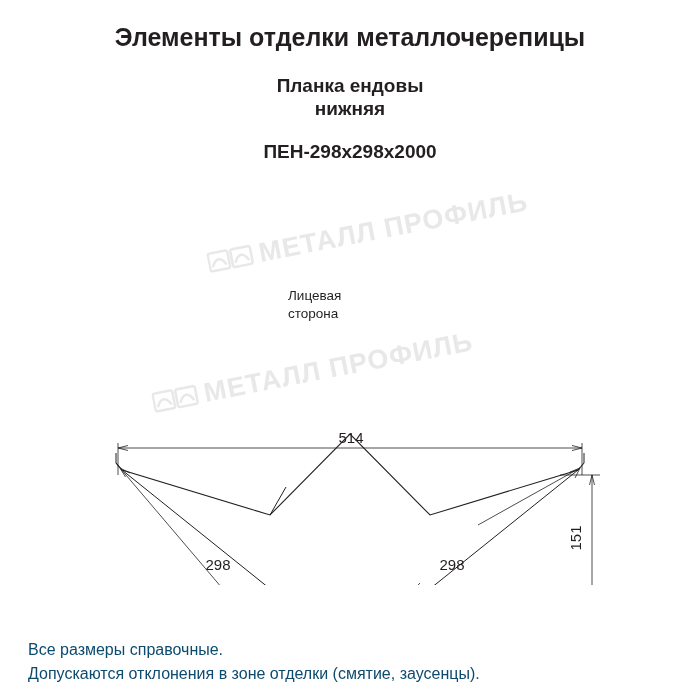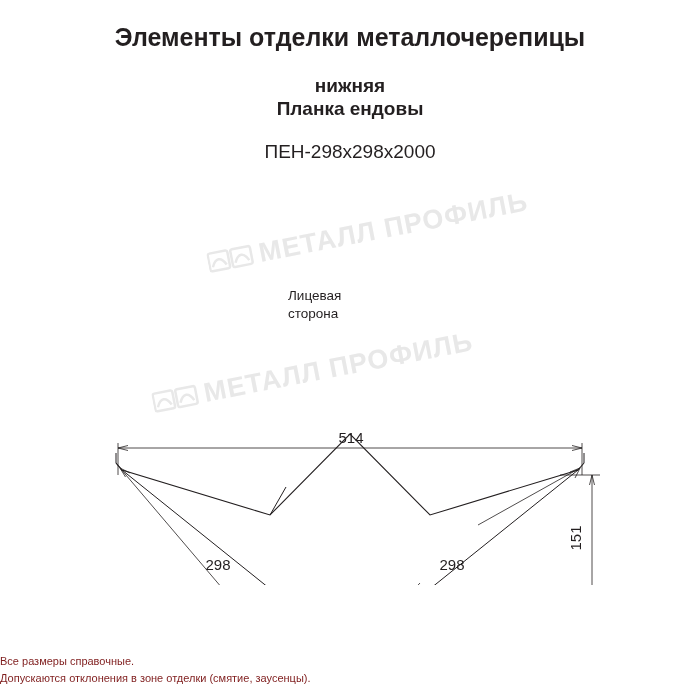--- a/index.html
+++ b/index.html
@@ -35,42 +35,42 @@
     font-size: 19px;
     font-weight: bold;
     margin: 0;
     line-height: 1.25;
   }
   .sub-title-block {
     margin-top: 22px;
   }
   .code-title {
     font-size: 19px;
-    font-weight: normal;
+    font-weight: bold;
     margin: 3px;
     margin-top: 20px;
     text-align: center;
   }
   .drawing-wrap {
     position: absolute;
     left: 0;
     top: 185px;
     width: 700px;
     height: 400px;
   }
   .drawing-wrap svg {
     display: block;
   }
   .footer {
     position: absolute;
-    left: 0;
+    left: 28px;
     bottom: 14px;
-    font-size: 11px;
+    font-size: 16px;
     line-height: 1.5;
-    color: #7f1d1d;
+    color: #0c4a6e;
   }
   .footer div {
     white-space: nowrap;
   }
   .wm {
     position: absolute;
     font-family: "Liberation Sans", sans-serif;
     font-weight: bold;
     color: #e8e8e8;
     font-size: 27px;
@@ -99,22 +99,22 @@
   }
 </style>
 </head>
 <body>
 
 <div class="page">
 
   <div class="title-block">
     <h1 class="main-title">Элементы отделки металлочерепицы</h1>
     <div class="sub-title-block">
+      <div class="sub-title">Планка ендовы</div>
       <div class="sub-title">нижняя</div>
-      <div class="sub-title">Планка ендовы</div>
     </div>
     <div class="code-title">ПЕН-298х298х2000</div>
   </div>
 
   <div class="wm wm1">
     <span class="wm-ico">
       <svg width="46" height="26" viewBox="0 0 46 26" aria-hidden="true">
         <rect x="1" y="4" width="20" height="18" rx="2" fill="none" stroke="#e8e8e8" stroke-width="2.5"></rect>
         <rect x="24" y="4" width="20" height="18" rx="2" fill="none" stroke="#e8e8e8" stroke-width="2.5"></rect>
         <path d="M4 18 C 8 9, 14 9, 18 18" fill="none" stroke="#e8e8e8" stroke-width="2.5"></path>

